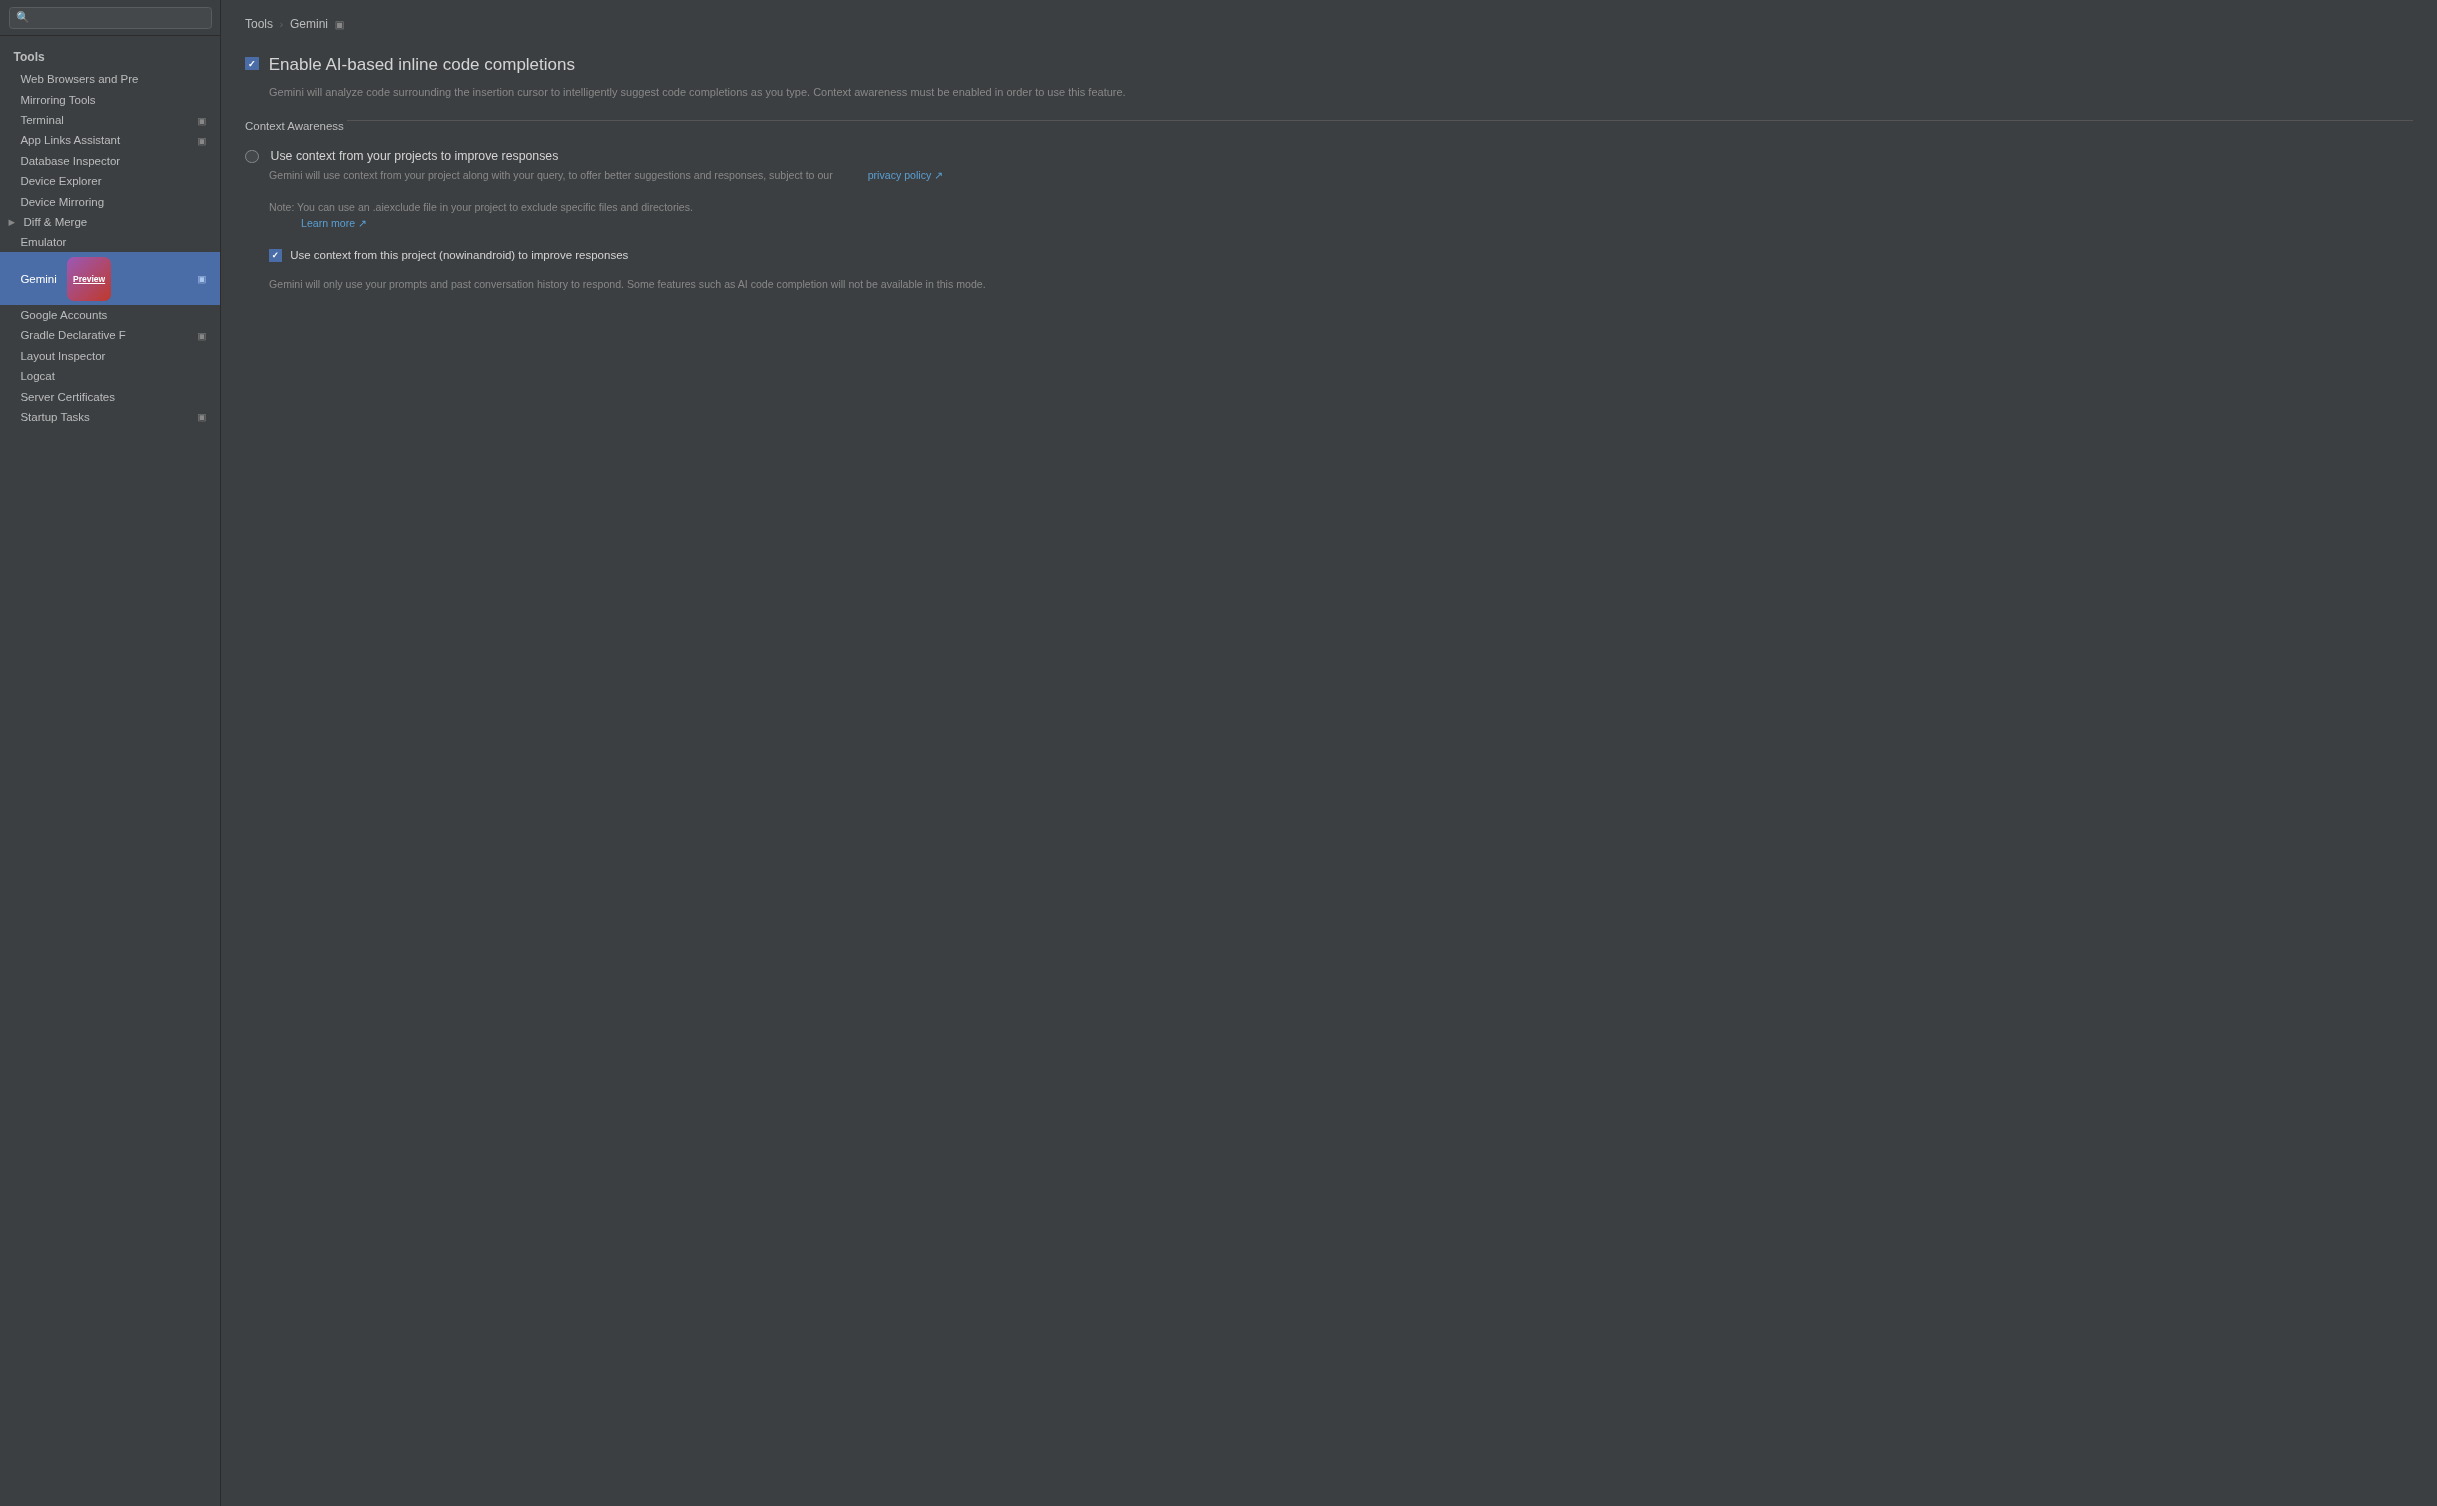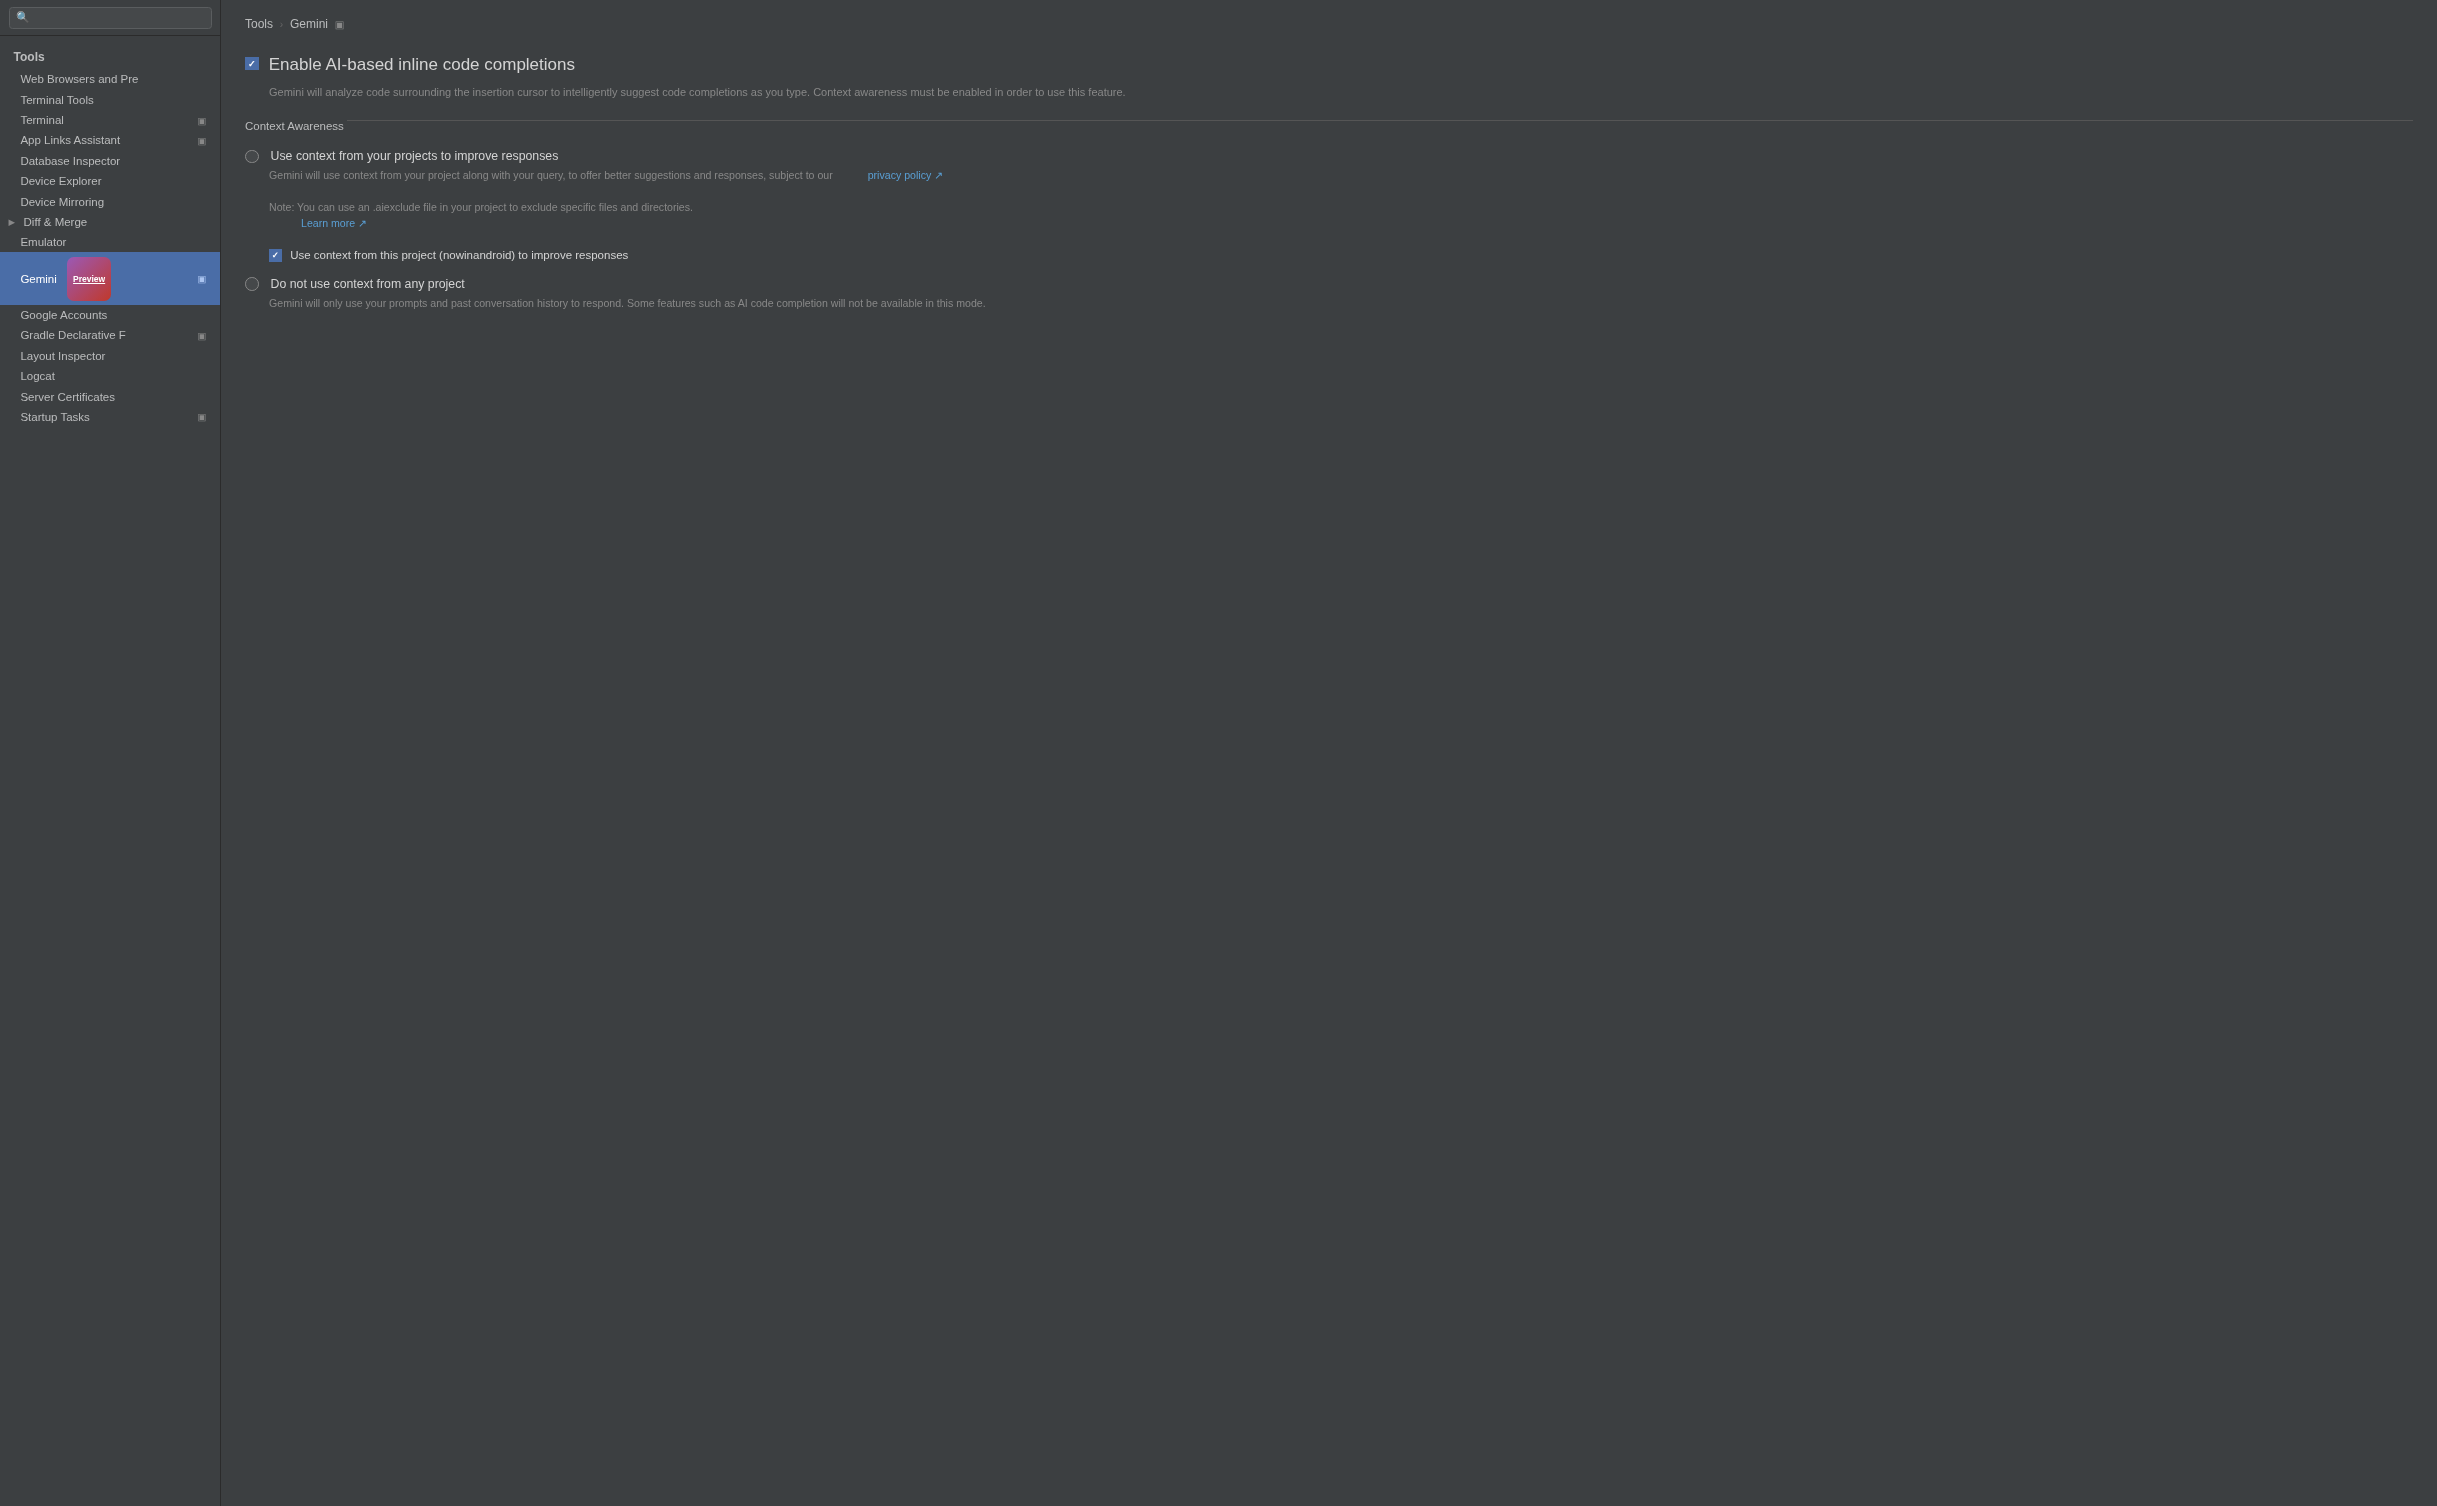--- a/index.html
+++ b/index.html
@@ -307,21 +307,21 @@
   </div>
 
   <div class="nav-section">
     <div class="nav-group-title">Tools</div>
 
     <div class="nav-item">
       <span>Web Browsers and Pre</span>
     </div>
 
     <div class="nav-item">
-      <span>Terminal Tools</span>
+      <span>Mirroring Tools</span>
     </div>
 
     <div class="nav-item">
       <span>Terminal</span>
       <span class="nav-icon-small">▣</span>
     </div>
 
     <div class="nav-item">
       <span>App Links Assistant</span>
       <span class="nav-icon-small">▣</span>
@@ -425,21 +425,17 @@
 
     <div class="sub-checkbox-row">
       <div class="checkbox-box checked" style="width:12.7px;height:12.7px;min-width:12.7px;">
         <span class="checkbox-check" style="font-size:8.5px;">✓</span>
       </div>
       <span class="sub-checkbox-label">Use context from this project (nowinandroid) to improve responses</span>
     </div>
   </div>
 
   <div class="radio-option">
-    <div class="radio-row">
-      <div class="radio-circle"></div>
-      <span class="radio-label">Do not use context from any project</span>
-    </div>
     <p class="radio-desc">Gemini will only use your prompts and past conversation history to respond. Some features such as AI code completion will not be available in this mode.</p>
   </div>
 
 </div>
 
 
 </body></html>

